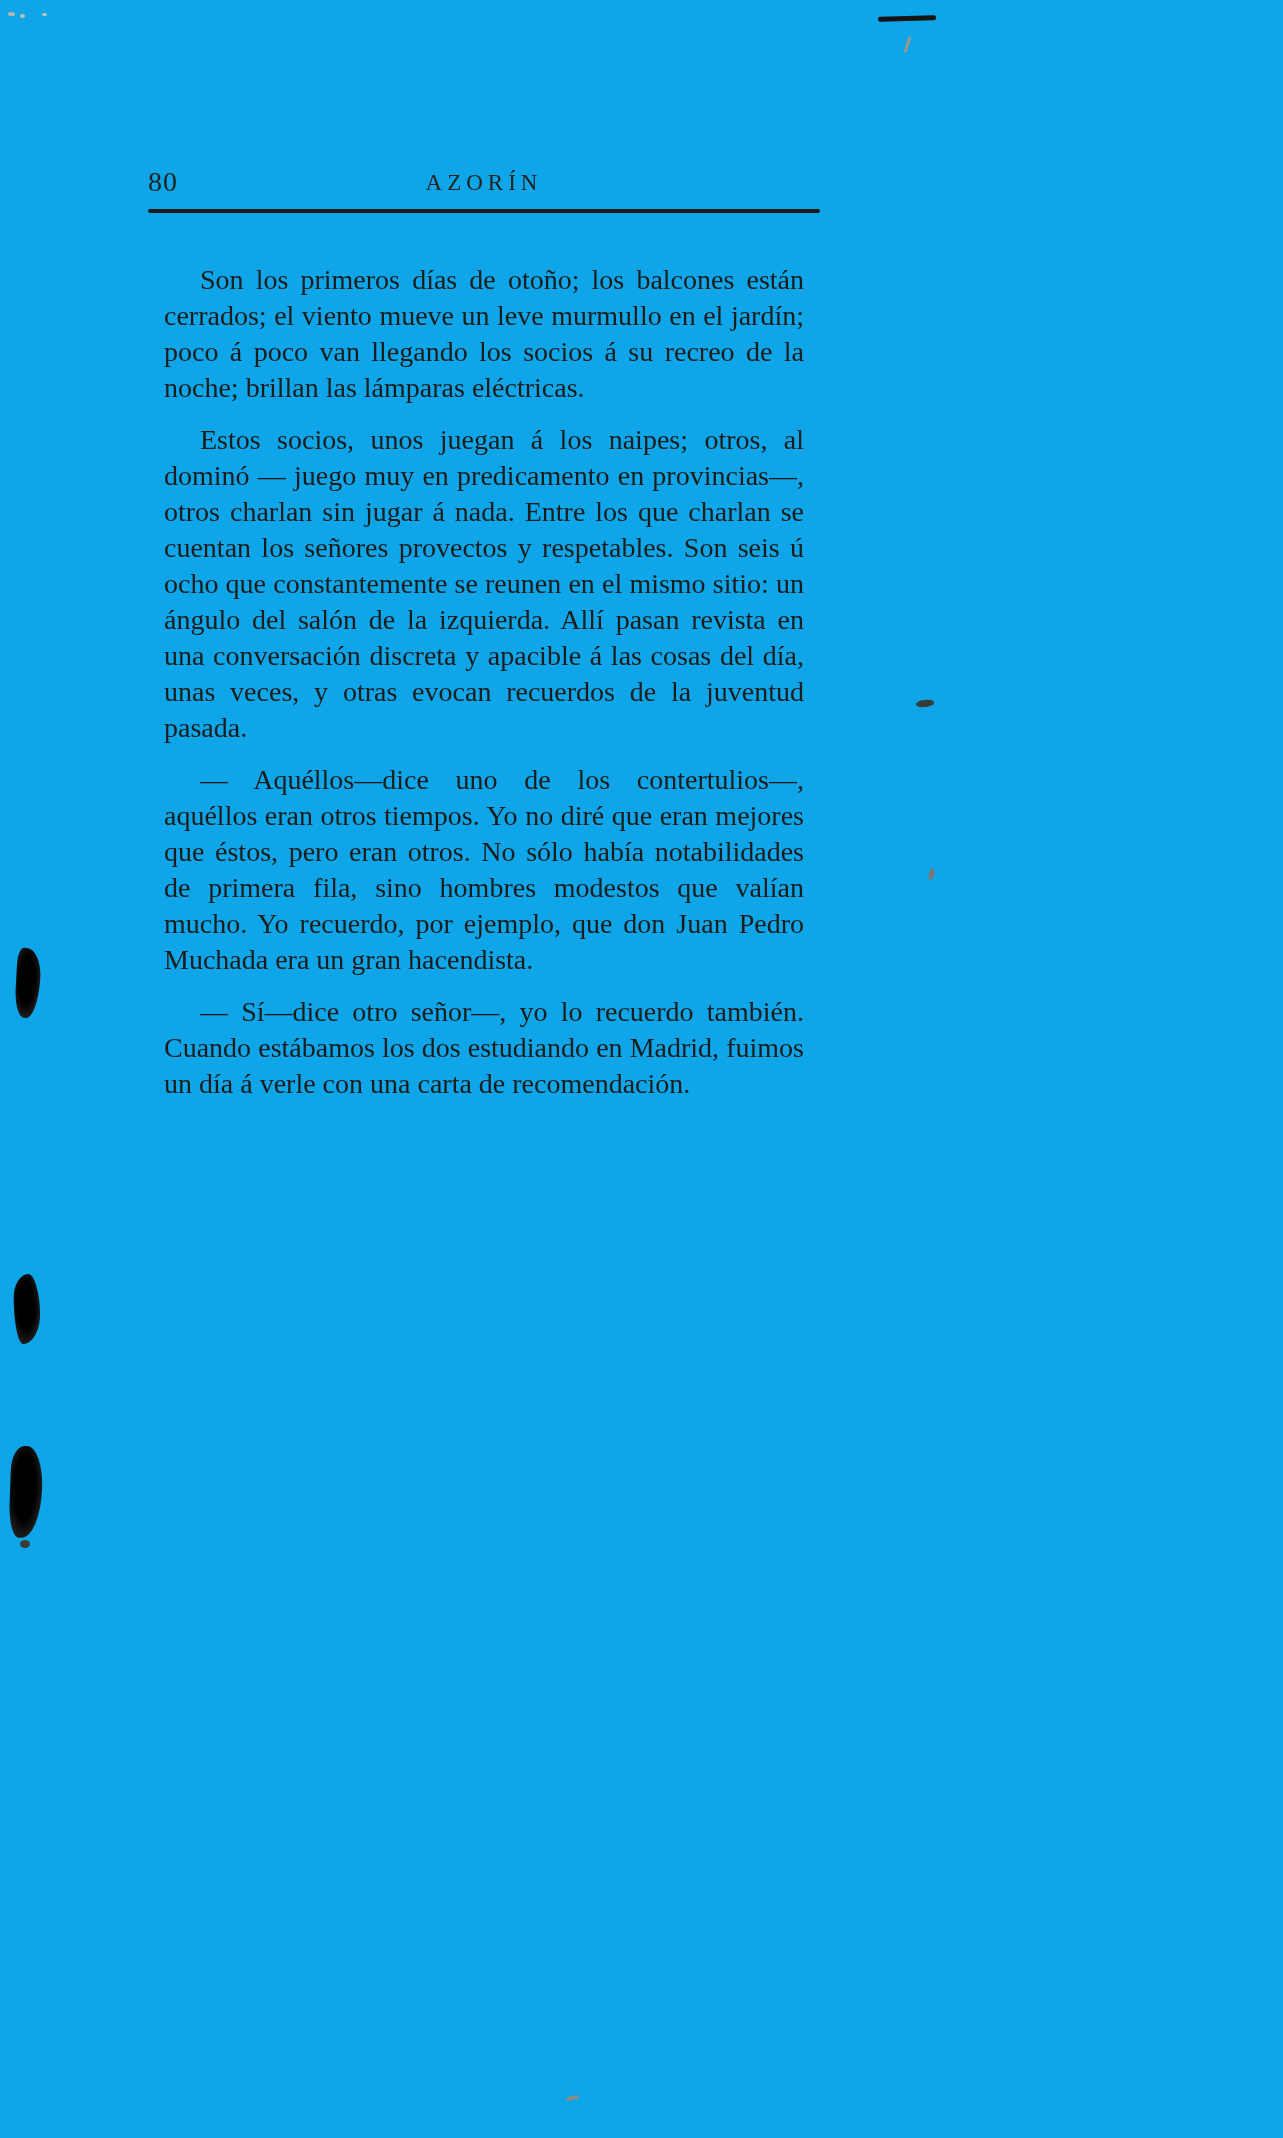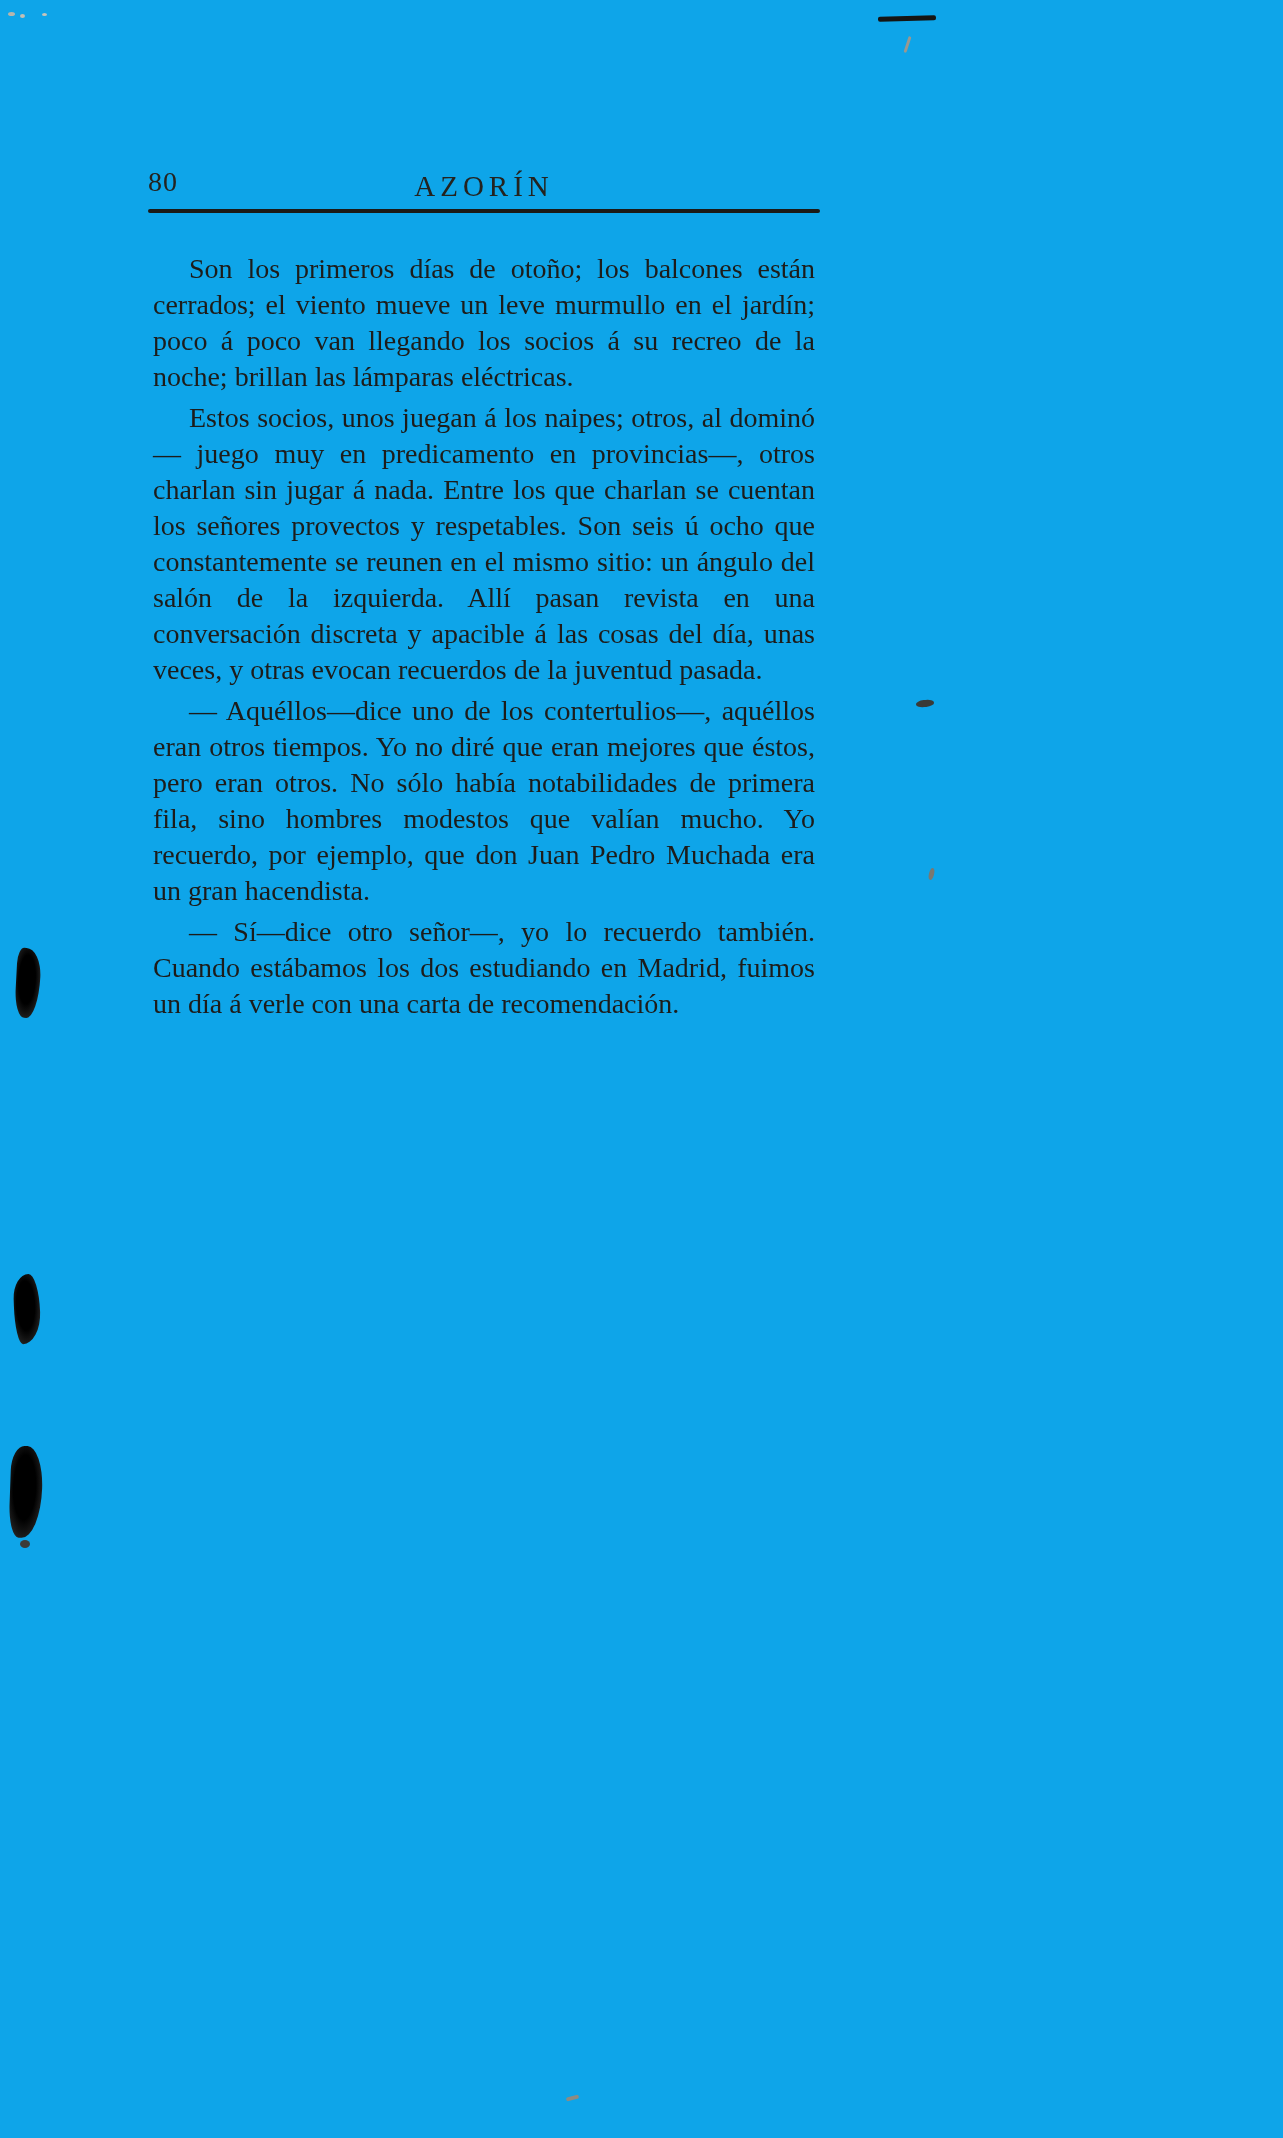--- a/index.html
+++ b/index.html
@@ -32,21 +32,21 @@
     font-size: 28px;
     color: #24231f;
     letter-spacing: 1px;
   }
   .running {
     position: absolute;
     left: 0;
     top: 10px;
     width: 100%;
     text-align: center;
-    font-size: 29px;
+    font-size: 23px;
     letter-spacing: 5px;
     color: #24231f;
   }
   .rule {
     position: absolute;
     left: 148px;
     top: 209px;
     width: 672px;
     height: 4px;
     background: #1b1a17;
@@ -57,21 +57,21 @@
     position: absolute;
     left: 148px;
     top: 246px;
     width: 672px;
     color: #1d1c1a;
     font-size: 28px;
     line-height: 36px;
     text-align: justify;
   }
   .text-block p {
-    margin: 5px;
+    margin: 16px;
     text-indent: 36px;
   }
   .text-block .italic {
     font-style: italic;
   }
   
   .artifact { position: absolute; }
   .blotch {
     background: radial-gradient(ellipse at 45% 45%, #000 45%, #1c1c1c 70%, #4a4a46 100%);
   }

